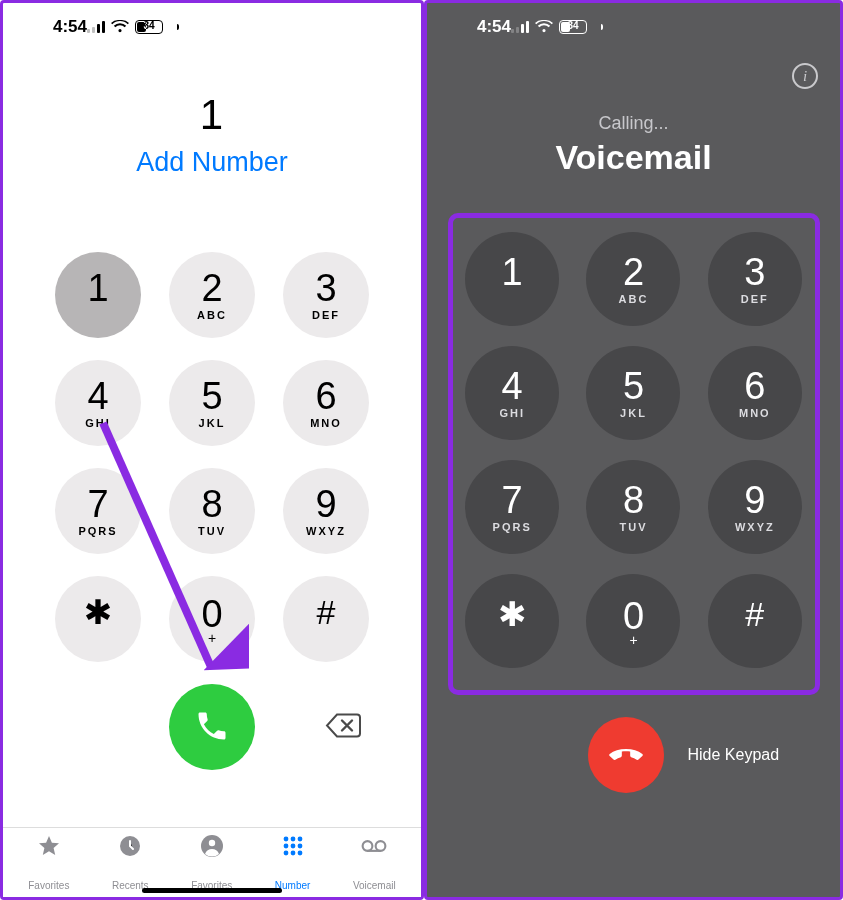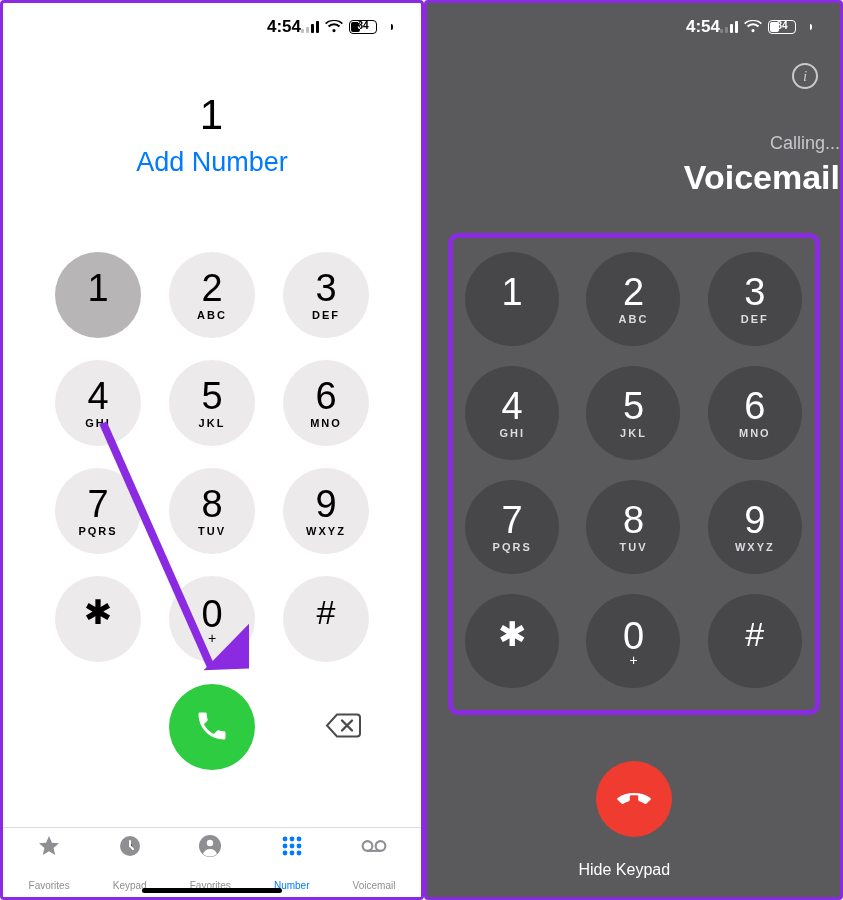--- a/index.html
+++ b/index.html
@@ -15,23 +15,23 @@
     position: relative;
     height: 900px;
     border: 3px solid #8a2be2;
     border-radius: 4px;
   }
   .phone-left  { width: 424px; background:#fff; color:#000; }
   .phone-right { width: 419px; background:#5a5a5c; color:#fff; }
 
   
   .status-bar {
-    display:flex; justify-content:flex-end; align-items:center;
+    display:flex; justify-content:flex-start; align-items:center;
     padding: 14px 28px 4px 50px;
-    font-size:17px; font-weight:600;margin-left:48px;
+    font-size:17px; font-weight:600;
   }
   .status-icons { display:flex; align-items:center; gap:6px; }
   .signal-bars { display:flex; align-items:flex-end; gap:2px; height:12px; }
   .signal-bars span { width:3px; background:currentColor; border-radius:1px; }
   .signal-bars span.dim { opacity:.25; }
   .b1{height:4px}.b2{height:6px}.b3{height:9px}.b4{height:12px}
   .wifi-icon svg, .battery-icon svg { display:block; }
   .battery-icon { display:flex; align-items:center; gap:14px; }
   .battery-body {
     width:28px; height:14px; border:1px solid currentColor; border-radius:4px;
@@ -105,38 +105,37 @@
   }
 
   
   .info-btn{
     position:absolute; top:60px; right:22px;
     width:26px;height:26px;border-radius:50%;
     border:2px solid #c9c9cc;color:#c9c9cc;
     background:none; font-size:15px; font-style:italic; font-family:Georgia,serif;
     display:flex;align-items:center;justify-content:center;cursor:pointer;
   }
-  .calling-header{ text-align:right; margin-top:92px; }
+  .calling-header{ text-align:center; margin-top:72px; }
   .calling-status{ font-size:18px; color:#c7c7cb; font-weight:500;}
   .calling-name  { font-size:34px; font-weight:700; margin-top:4px;}
 
   .keypad-frame{
     margin:36px auto 0; padding:14px 12px 22px;
     width:372px; border:5px solid #8a2be2; border-radius:10px;
     display:grid; grid-template-columns:repeat(3,1fr);
     justify-items:center; row-gap:20px; column-gap:26px;
   }
   .phone-right .key{ background:#474749; color:#fff; width:94px; height:94px;}
   .phone-right .key .letters{ color:#dcdce0; }
 
   .incall-row{
     margin-top:22px;
     display:flex; align-items:center; justify-content:center; gap:24px;
     position:relative;
-    flex-direction:column;
   }
   .incall-row .spacer{ width:94px; }
   .end-btn{
     width:76px;height:76px;border-radius:50%;border:none;cursor:pointer;
     background:#ef3b30; display:flex;align-items:center;justify-content:center;
   }
   .hide-keypad{
     color:#fff; font-size:16px; background:none;border:none;cursor:pointer;
     width:110px; text-align:left;
   }
@@ -258,21 +257,21 @@
       <span><svg viewBox="0 0 24 24">
             <path fill="currentColor" d="M12 17.3l-6.2 3.7 1.6-7L2 9.3l7.1-.6L12 2l2.9 6.7 7.1.6-5.4 4.7 1.6 7z"></path>
           </svg></span>
       <span>Favorites</span>
     </button>
     <button class="tab">
       <span><svg viewBox="0 0 24 24">
             <circle cx="12" cy="12" r="10" fill="currentColor"></circle>
             <path stroke="#fff" stroke-width="2" stroke-linecap="round" d="M12 7v5l3 3"></path>
           </svg></span>
-      <span>Keypad</span>
+      <span>Recents</span>
     </button>
     <button class="tab">
       <span><svg viewBox="0 0 24 24">
             <circle cx="12" cy="12" r="11" fill="currentColor"></circle>
             <circle cx="12" cy="9" r="3.2" fill="#fff"></circle>
             <path fill="#fff" d="M5 20c1-3.4 4-5 7-5s6 1.6 7 5a11 11 0 01-14 0z"></path>
           </svg></span>
       <span>Favorites</span>
     </button>
     <button class="tab active">

